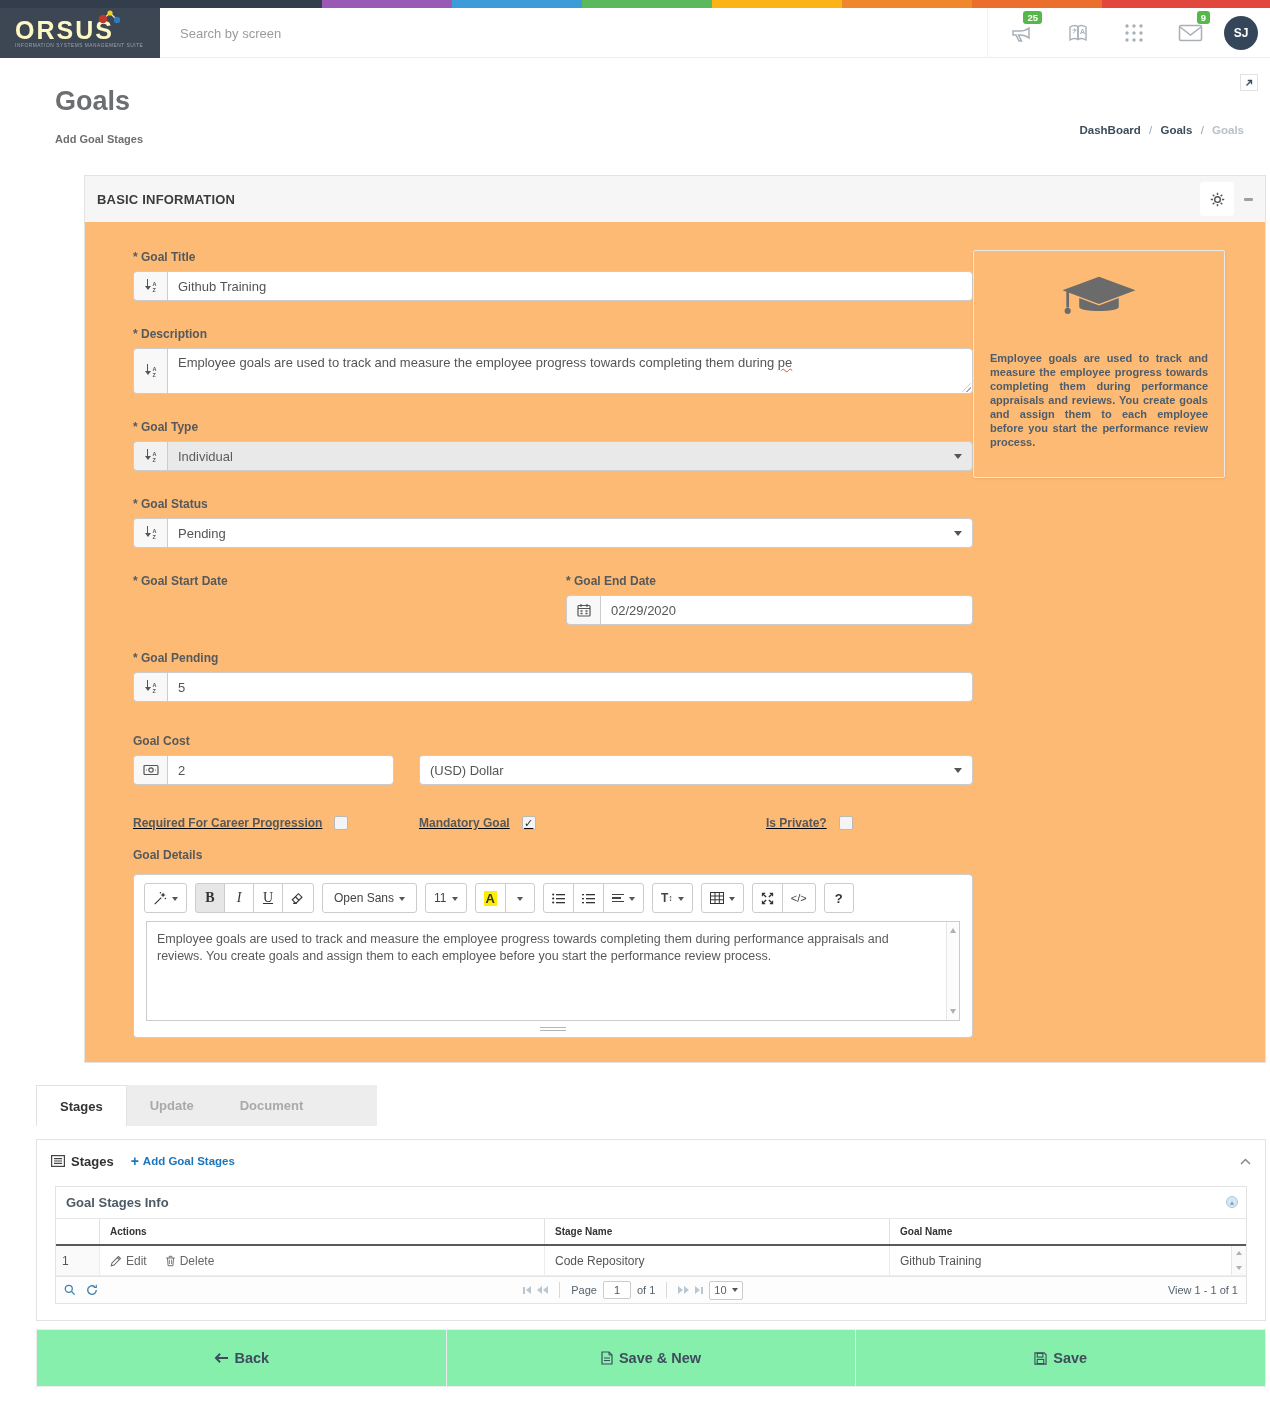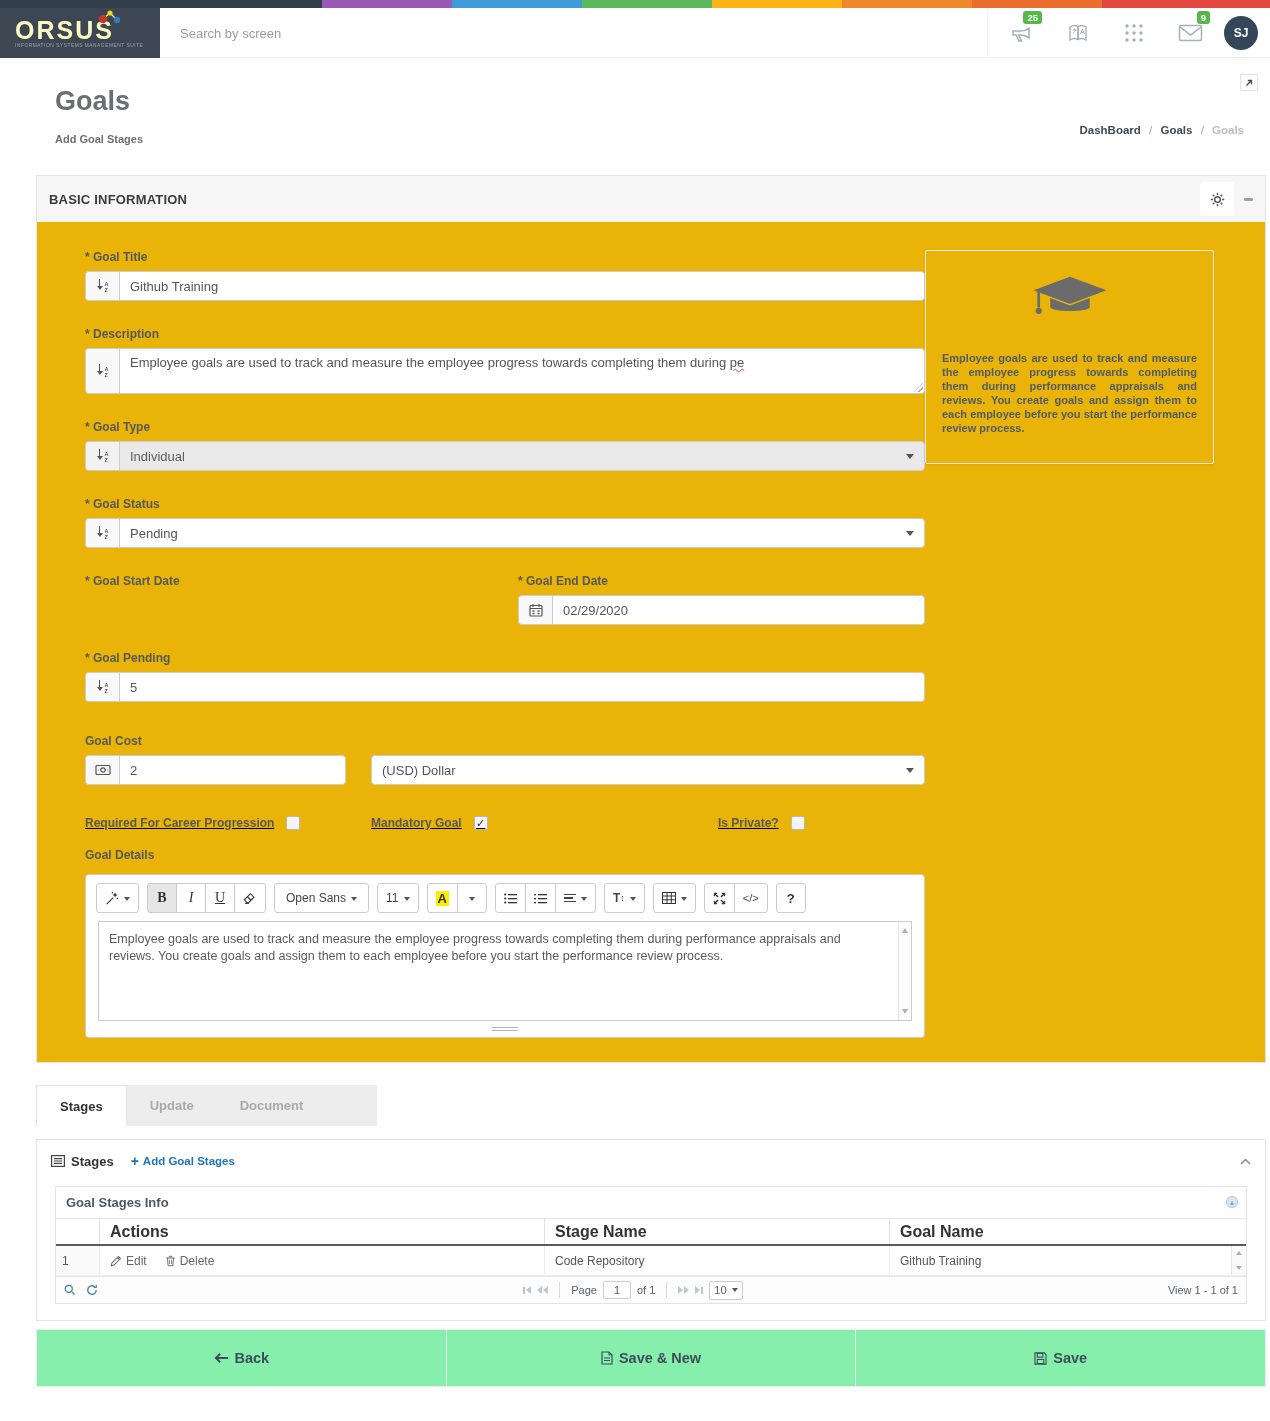--- a/index.html
+++ b/index.html
@@ -31,21 +31,21 @@
   .page-head { position:relative; padding:24px 18px 30px 19px; }
   .pg-title { font-size:27px; font-weight:bold; color:#6d6e71; }
   .pg-sub { margin-top:16px; font-size:11px; font-weight:bold; color:#6d6e71; }
   .expand-btn { position:absolute; top:12px; right:8px; width:18px; height:17px; border:1px solid #e2e2e2; background:#fff; display:flex; align-items:center; justify-content:center; color:#3d4c5a; cursor:pointer; }
   .breadcrumb { position:absolute; right:22px; top:62px; font-size:11.5px; font-weight:bold; color:#3d4c5a; }
   .breadcrumb .sep { color:#9aa4ad; font-weight:normal; margin:0 5px; }
   .breadcrumb .cur { color:#b9c0c7; }
   .breadcrumb .lnk { cursor:pointer; }
 
   
-  .panel { border:1px solid #e2e3e4; background:#eab308; }
+  .panel { border:1px solid #e2e3e4; background:#fdba74;margin-left:48px; }
   .panel-head { height:46px; background:#f6f6f6; display:flex; align-items:center; justify-content:space-between; padding:0 12px; }
   .panel-title { font-size:13px; font-weight:bold; color:#3b3b3b; letter-spacing:.2px; }
   .panel-tools { display:flex; align-items:center; gap:10px; }
   .gear-box { width:34px; height:34px; background:#fff; border-radius:3px; display:flex; align-items:center; justify-content:center; color:#555; cursor:pointer; }
   .minus-tool { width:9px; height:3px; background:#9aa0a5; border-radius:1px; cursor:pointer; }
 
   .panel-body { display:flex; padding:28px 40px 24px 48px; }
   .form-col { width:840px; }
   .info-col { width:289px; }
 
@@ -113,21 +113,21 @@
   .sp-head { padding:13px 14px 9px; display:flex; align-items:center; }
   .sp-title { font-size:13px; font-weight:bold; color:#333; margin-left:6px; }
   .add-link { margin-left:17px; font-size:11.5px; font-weight:bold; color:#1b75bb; cursor:pointer; display:flex; align-items:center; }
   .add-plus { font-size:14px; margin-right:4px; font-weight:bold; }
   .sp-chev { margin-left:auto; color:#8a8a8a; cursor:pointer; }
 
   .grid { margin:8px 18px 0; border:1px solid #e3e3e4; }
   .grid-cap { padding:8px 10px; font-size:13px; font-weight:bold; color:#4c5a66; position:relative; }
   .cap-toggle { position:absolute; right:8px; top:9px; width:12px; height:12px; border-radius:50%; background:#d6e7f2; border:1px solid #a9c9dd; display:flex; align-items:center; justify-content:center; cursor:pointer; }
   .cap-toggle .tri-up { border-bottom-color:#7fa6c0; border-width:2.5px; border-bottom-width:4px; }
-  .grid-head { display:flex; align-items:center; height:28px; border-top:1px solid #e6e6e6; border-bottom:2px solid #595959; font-size:16px; font-weight:bold; color:#333; }
+  .grid-head { display:flex; align-items:center; height:28px; border-top:1px solid #e6e6e6; border-bottom:2px solid #595959; font-size:10px; font-weight:bold; color:#333; }
   .grid-row { display:flex; align-items:stretch; height:30px; border-bottom:1px solid #ececec; font-size:12px; color:#555; }
   .gc { display:flex; align-items:center; }
   .gc-num { width:44px; padding-left:6px; border-right:1px solid #ececec; }
   .gc-act { width:445px; padding-left:10px; border-right:1px solid #ececec; }
   .gc-stage { width:345px; padding-left:10px; border-right:1px solid #ececec; }
   .gc-goal { flex:1; padding-left:10px; }
   .gc-scroll { width:15px; border-left:1px solid #e6e6e6; background:#fafafa; display:flex; flex-direction:column; justify-content:space-between; align-items:center; padding:2px 0; }
   .grid-head .gc { border-right-color:#e0e0e0; height:100%; }
   .act-item { display:flex; align-items:center; gap:4px; color:#666; cursor:pointer; }
   .act-item + .act-item { margin-left:18px; }

